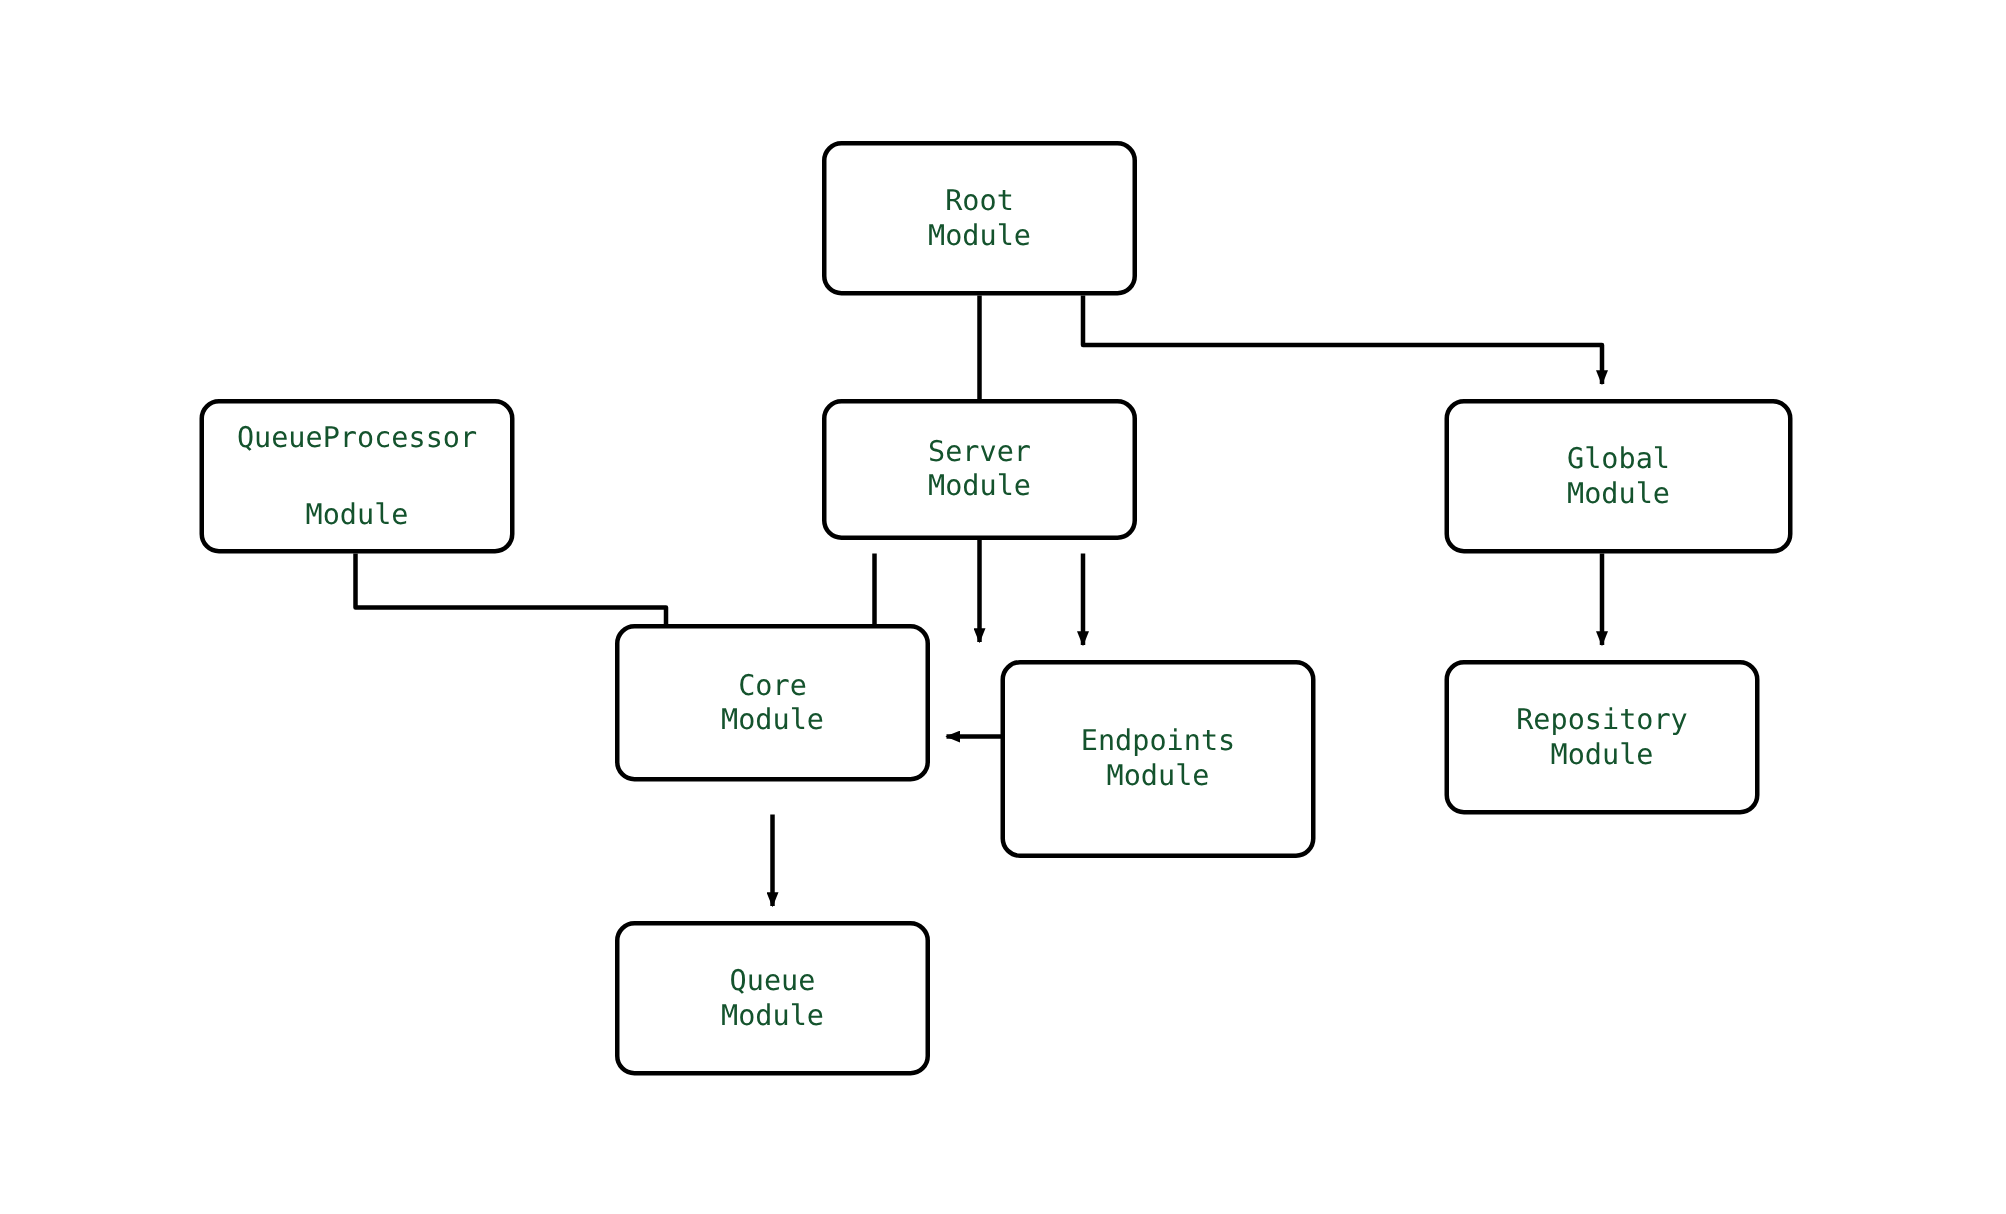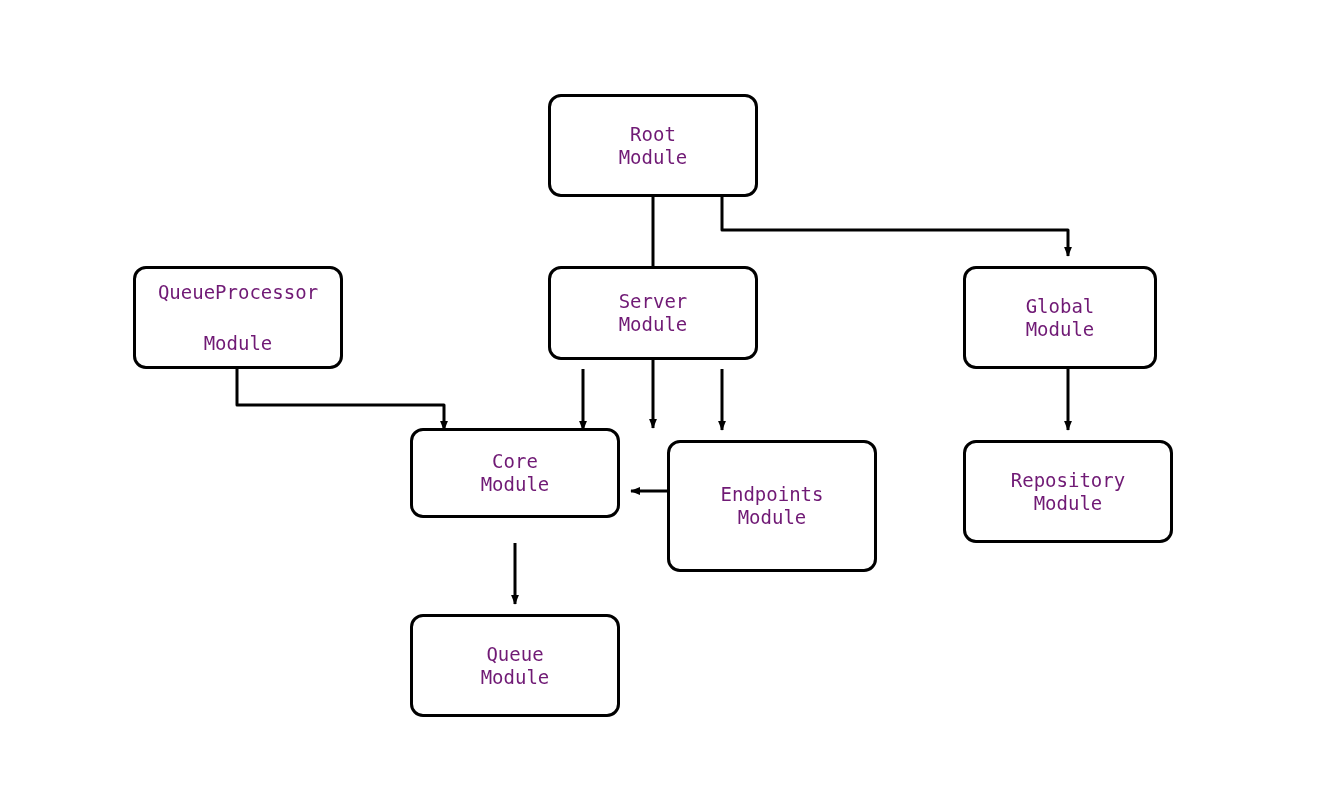--- a/index.html
+++ b/index.html
@@ -33,21 +33,21 @@
     display: flex;
     flex-direction: column;
     align-items: center;
     justify-content: center;
     z-index: 2;
   }
   .node-label {
     font-family: "DejaVu Sans Mono", monospace;
     font-size: 19px;
     line-height: 23px;
-    color: #701a75;
+    color: #14532d;
     text-align: center;
     white-space: pre;
     letter-spacing: 0px;
   }
 </style>
 </head>
 <body>
 
 <div id="canvas">
 
@@ -83,26 +83,26 @@
   <div class="node" style="left:133px; top:266px; width:210px; height:103px;gap:28px;">
     <div class="node-label">QueueProcessor</div>
     <div class="node-label">Module</div>
   </div>
 
   <div class="node" style="left:548px; top:266px; width:210px; height:94px;">
     <div class="node-label">Server</div>
     <div class="node-label">Module</div>
   </div>
 
-  <div class="node" style="left:963px; top:266px; width:194px; height:103px;">
+  <div class="node" style="left:963px; top:266px; width:232px; height:103px;">
     <div class="node-label">Global</div>
     <div class="node-label">Module</div>
   </div>
 
-  <div class="node" style="left:410px; top:428px; width:210px; height:90px;">
+  <div class="node" style="left:410px; top:416px; width:210px; height:105px;">
     <div class="node-label">Core</div>
     <div class="node-label">Module</div>
   </div>
 
   <div class="node" style="left:667px; top:440px; width:210px; height:132px;">
     <div class="node-label">Endpoints</div>
     <div class="node-label">Module</div>
   </div>
 
   <div class="node" style="left:963px; top:440px; width:210px; height:103px;">

